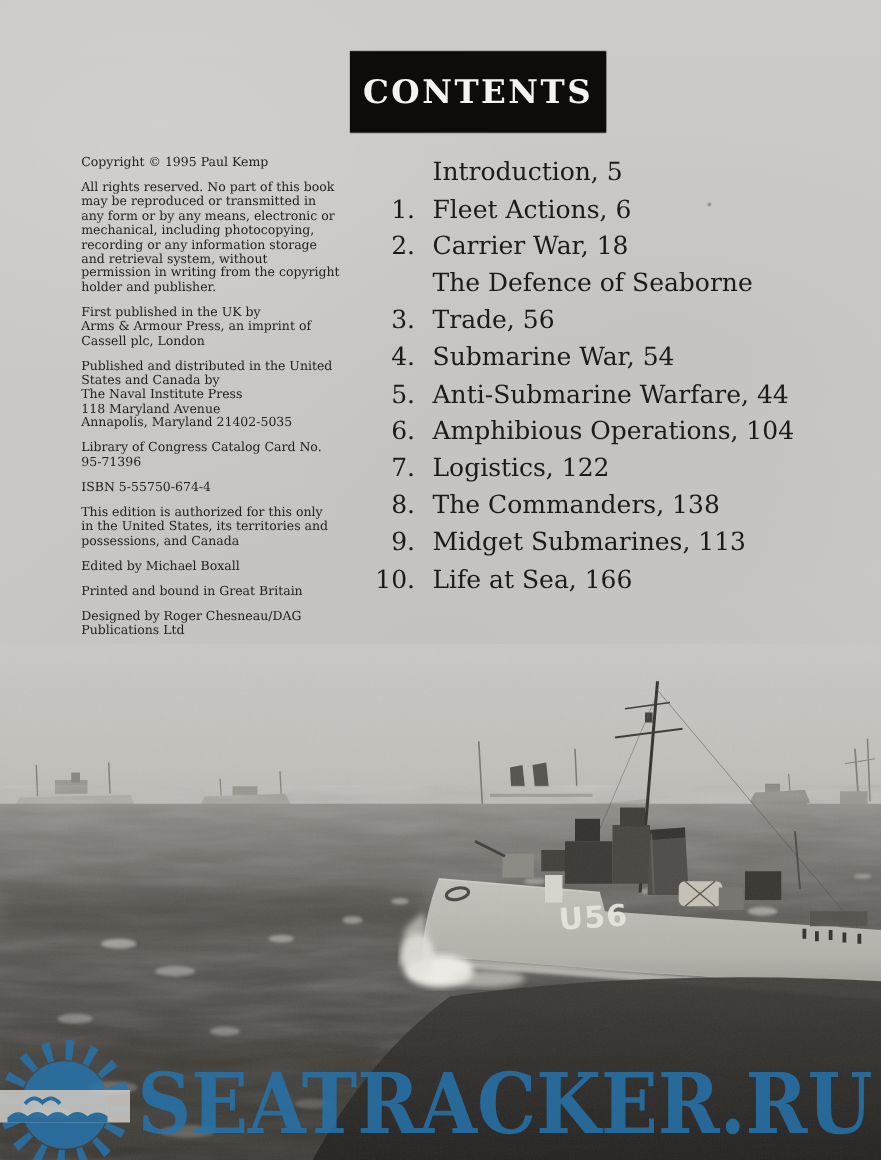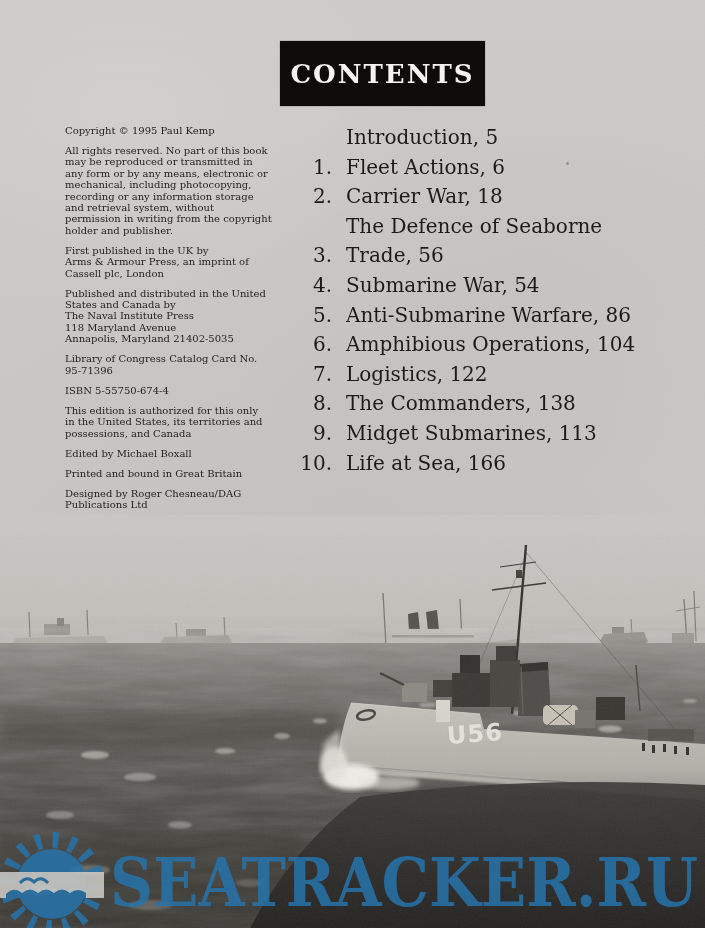--- a/index.html
+++ b/index.html
@@ -101,21 +101,21 @@
       <span class="toc-num">3.</span>
       <span class="toc-label">The Defence of Seaborne
 Trade, 56</span>
     </div>
     <div class="toc-row">
       <span class="toc-num">4.</span>
       <span class="toc-label">Submarine War, 54</span>
     </div>
     <div class="toc-row">
       <span class="toc-num">5.</span>
-      <span class="toc-label">Anti-Submarine Warfare, 86</span>
+      <span class="toc-label">Anti-Submarine Warfare, 44</span>
     </div>
     <div class="toc-row">
       <span class="toc-num">6.</span>
       <span class="toc-label">Amphibious Operations, 104</span>
     </div>
     <div class="toc-row">
       <span class="toc-num">7.</span>
       <span class="toc-label">Logistics, 122</span>
     </div>
     <div class="toc-row">

